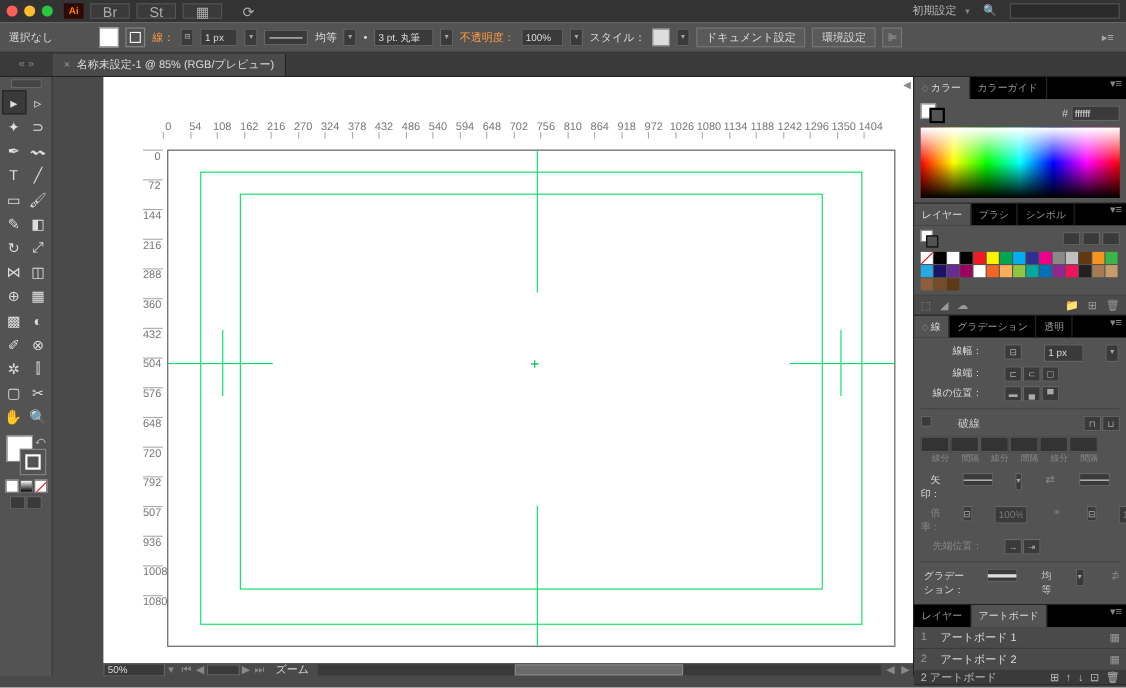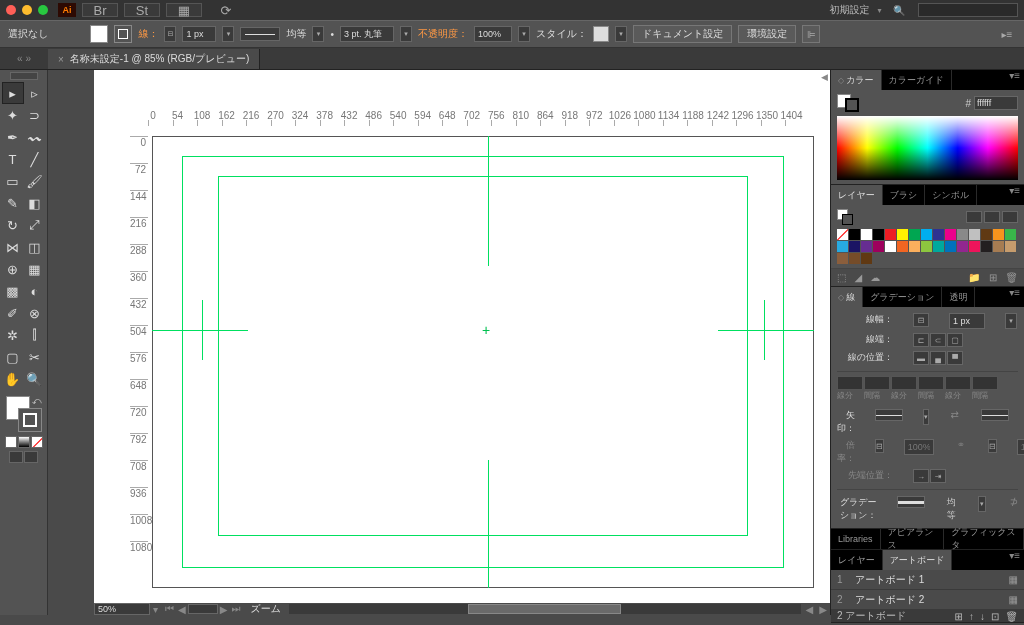--- a/index.html
+++ b/index.html
@@ -98,21 +98,21 @@
 .sw.none::after{content:"";position:absolute;width:16px;height:1px;background:red;transform:rotate(-45deg);top:5px;left:-2px}
 .panel-icons{height:18px;display:flex;align-items:center;gap:8px;padding:0 6px;color:#999;font-size:10px;border-top:1px solid #444}
 .panel-icons .sp{flex:1}
 .stroke-row{display:flex;align-items:flex-start;gap:20px;padding:2px 0}
 .sr-label{width:56px;text-align:right;color:#ddd;font-size:9px}
 .seg{display:flex;gap:1px}
 .seg-btn{width:16px;height:14px;background:#3a3a3a;border:1px solid #666;display:flex;align-items:center;justify-content:center;color:#aaa;font-size:8px}
 .dash-row{display:flex;gap:1px;margin-top:3px}
 .dash-in{width:26px;height:14px;background:#333;border:1px solid #555}
 .dash-lbls{display:flex;gap:1px}
-.dash-lbls span{width:26px;text-align:left;font-size:8px;color:#888}
+.dash-lbls span{width:26px;text-align:right;font-size:8px;color:#888}
 .arrow-prev{width:36px;height:12px;background:#3a3a3a;border:1px solid #666;display:flex;align-items:center;justify-content:center}
 .arrow-line{width:26px;height:1px;background:#ddd}
 .artboard-list{background:#4a4a4a}
 .ab-row{height:20px;display:flex;align-items:center;padding:0 6px;gap:8px;border-bottom:1px solid #3a3a3a;color:#ddd;font-size:10px}
 .ab-row .num{color:#999;width:10px}
 .ab-row .ic{margin-left:auto;color:#999}
 .footer{height:12px;background:#3a3a3a;display:flex;align-items:center;padding:0 6px;color:#bbb;font-size:9px;gap:6px}
 .footer .sp{flex:1}
 .view-btns{display:flex;gap:2px;margin-left:auto}
 .vb{width:16px;height:12px;background:#3a3a3a;border:1px solid #666}
@@ -290,21 +290,21 @@
         <span>144</span>
         <span>216</span>
         <span>288</span>
         <span>360</span>
         <span>432</span>
         <span>504</span>
         <span>576</span>
         <span>648</span>
         <span>720</span>
         <span>792</span>
-        <span>708</span>
+        <span>507</span>
         <span>936</span>
         <span>1008</span>
         <span>1080</span>
       </div>
     <div class="artboard ab1"></div>
 
     <div class="rect-g" style="top:86px;left:134px;width:602px;height:412px"></div>
     <div class="rect-g" style="top:106px;left:170px;width:530px;height:360px"></div>
 
     <div class="guide gh" style="top:260px;left:104px;width:96px"></div>
@@ -449,20 +449,29 @@
           </div>
         <div class="stroke-row">
             <span class="sr-label">線の位置：</span>
             <div class="seg">
               <div class="seg-btn">▬</div>
               <div class="seg-btn">▄</div>
               <div class="seg-btn">▀</div>
             </div>
           </div>
         <div style="height:1px;background:#444;margin:4px 0"></div>
+        <div class="stroke-row">
+            <span class="chk"></span>
+            <span style="margin-left:4px">破線</span>
+            <span style="flex:1"></span>
+            <div class="seg">
+              <div class="seg-btn">⊓</div>
+              <div class="seg-btn">⊔</div>
+            </div>
+          </div>
         <div class="dash-row">
             <div class="dash-in"></div>
             <div class="dash-in"></div>
             <div class="dash-in"></div>
             <div class="dash-in"></div>
             <div class="dash-in"></div>
             <div class="dash-in"></div>
           </div>
         <div class="dash-lbls" id="dashlbls">
             <span>線分</span>
@@ -506,27 +515,20 @@
             <div class="arrow-prev" style="width:46px">
               <div class="arrow-line" style="height:3px"></div>
             </div>
             <span style="font-size:9px;margin-left:2px">均等</span>
             <div class="cb-dd">▾</div>
             <span style="color:#888;margin-left:4px">⊅</span>
           </div>
       </div>
     </div>
 
-    <div class="pgroup">
-      <div class="ptabs">
-        <div class="ptab">Libraries</div>
-        <div class="ptab">アピアランス</div>
-        <div class="ptab">グラフィックスタ</div>
-      </div>
-    </div>
 
     <div class="pgroup" style="flex:1;display:flex;flex-direction:column">
       <div class="ptabs">
         <div class="ptab">レイヤー</div>
         <div class="ptab active">アートボード</div>
         <span style="flex:1"></span>
           <span style="color:#888;padding:0 4px">▾≡</span>
       </div>
       <div class="artboard-list" id="ablist">
           <div class="ab-row">

